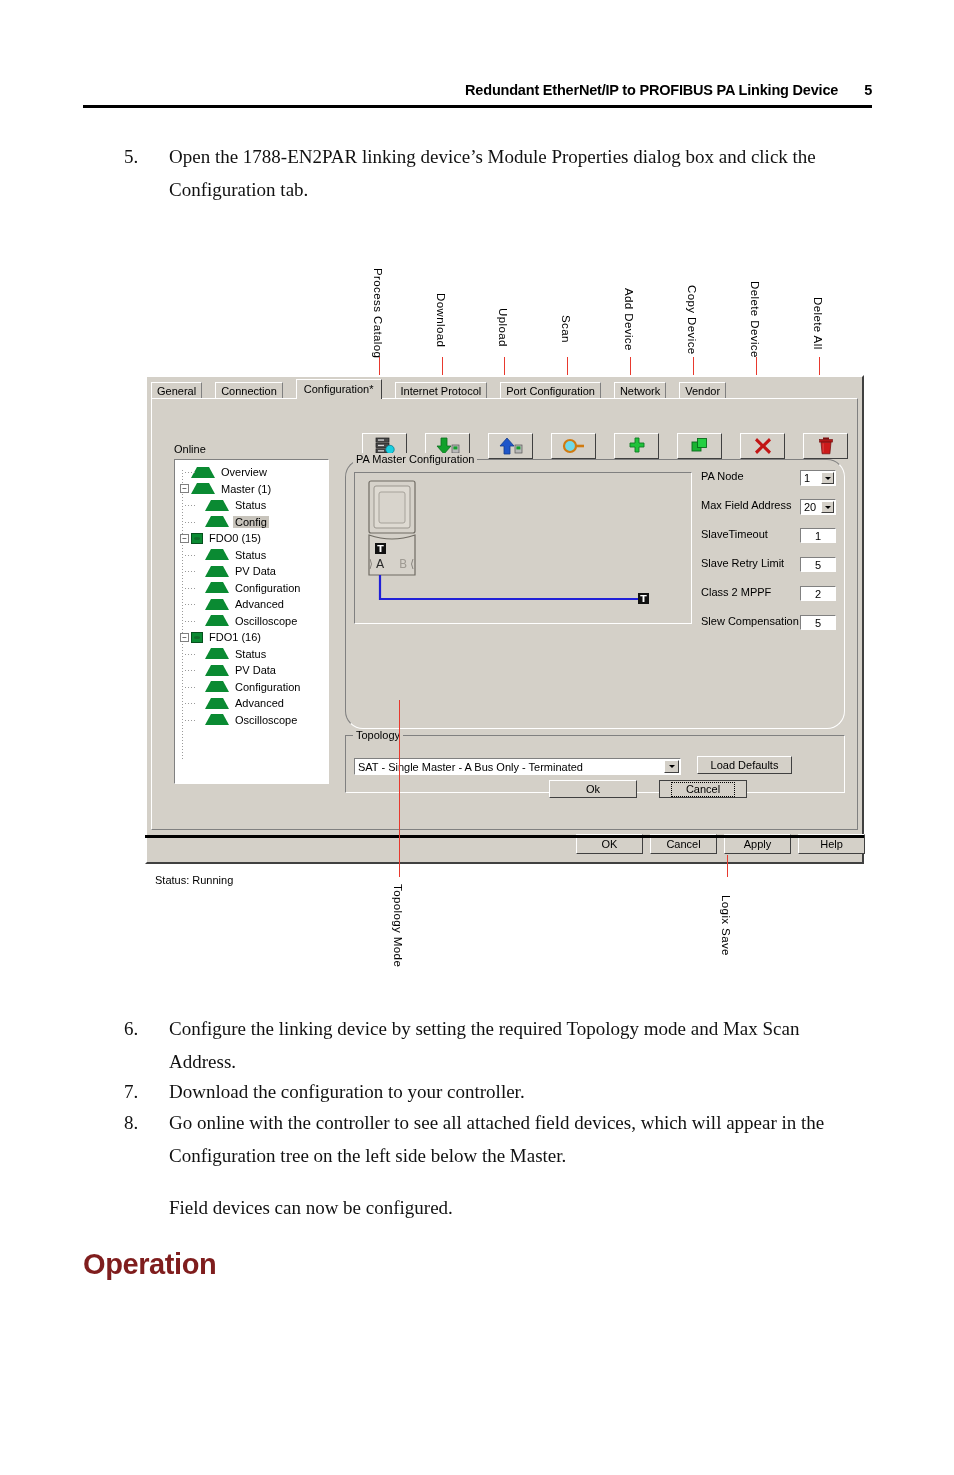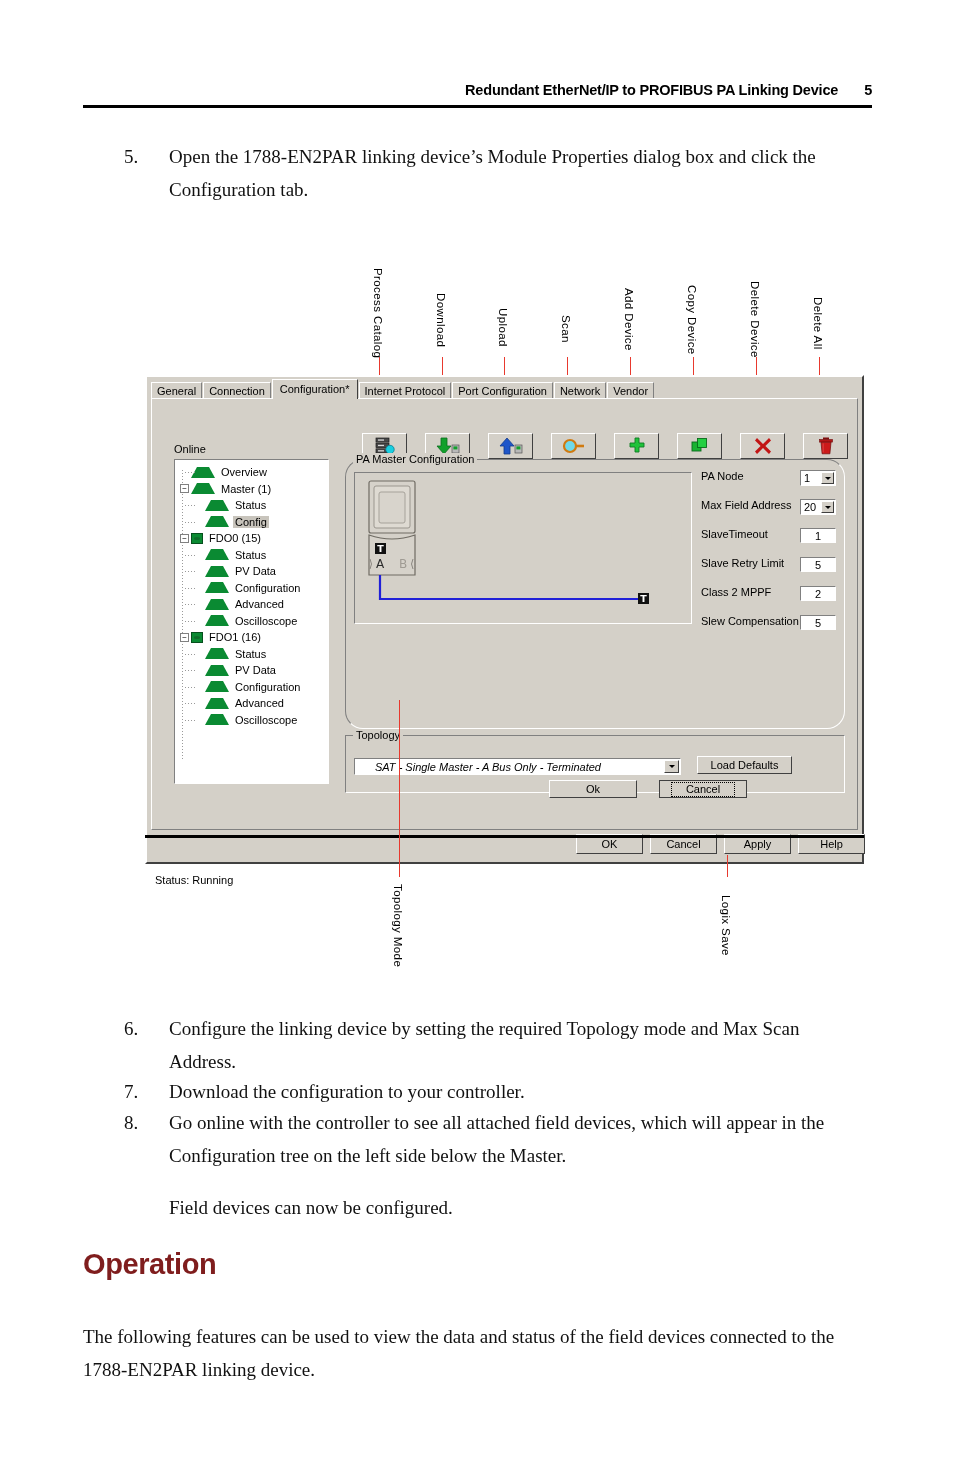--- a/index.html
+++ b/index.html
@@ -51,21 +51,21 @@
     position:absolute;left:145px;top:375px;width:719px;height:489px;
     background:#d4d0c8;
     border-top:2px solid #ffffff;border-left:2px solid #ffffff;
     border-right:2px solid #404040;border-bottom:2px solid #404040;
     font-family:"Liberation Sans", sans-serif;
     font-size:11px;color:#000;
     box-sizing:border-box;
   }
   .tabstrip{position:absolute;left:4px;top:3px;height:19px;display:flex;align-items:flex-end;}
   .tab{
-    height:17px;line-height:17px;padding:0 5px;margin-right:1px;
+    height:17px;line-height:17px;padding:0 5px;margin-right:13px;
     background:#d4d0c8;
     border-top:1px solid #fff;border-left:1px solid #fff;
     border-right:1px solid #808080;
     font-size:11px;white-space:nowrap;box-sizing:border-box;
   }
   .tab.active{
     height:20px;line-height:19px;margin-top:-3px;padding:0 7px;
     border-right:1px solid #404040;position:relative;z-index:3;
     background:#d4d0c8;
   }
@@ -169,21 +169,21 @@
     text-align:center;font-size:11px;line-height:14px;box-sizing:border-box;
   }
 
   #topogrp{left:193px;top:336px;width:500px;height:58px;}
   .combo-wide{
     position:absolute;left:8px;top:22px;width:327px;height:17px;background:#ffffff;
     border-top:1px solid #808080;border-left:1px solid #808080;
     border-right:1px solid #ffffff;border-bottom:1px solid #ffffff;
     box-sizing:border-box;display:flex;align-items:center;
   }
-  .combo-wide .cv{padding-left:20px;font-size:11px;font-style:italic;}
+  .combo-wide .cv{padding-left:3px;font-size:11px;}
   .combo-wide .arrow{
     position:absolute;right:1px;top:1px;width:15px;height:13px;background:#d4d0c8;
     border-top:1px solid #ffffff;border-left:1px solid #ffffff;
     border-right:1px solid #404040;border-bottom:1px solid #404040;
     display:flex;align-items:center;justify-content:center;box-sizing:border-box;
   }
 
   .btn{
     background:#d4d0c8;
     border-top:1px solid #ffffff;border-left:1px solid #ffffff;
@@ -560,15 +560,14 @@
   </div>
   <div class="li" style="left:124px;top:1106px;width:728px;">
     <span class="num">8.</span>
     <span class="txt">Go online with the controller to see all attached field devices, which will appear in the Configuration tree on the left side below the Master.</span>
   </div>
 
   <div class="para" style="left:169px;top:1192px;width:700px;">Field devices can now be configured.</div>
 
   <h2 class="op">Operation</h2>
 
-  <div class="para" style="left:83px;top:1320px;width:790px;line-height:33px;">The following features can be used to view the data and status of the field devices connected to the 1788-EN2PAR linking device.</div>
 
 </div>
 
 </body></html>

